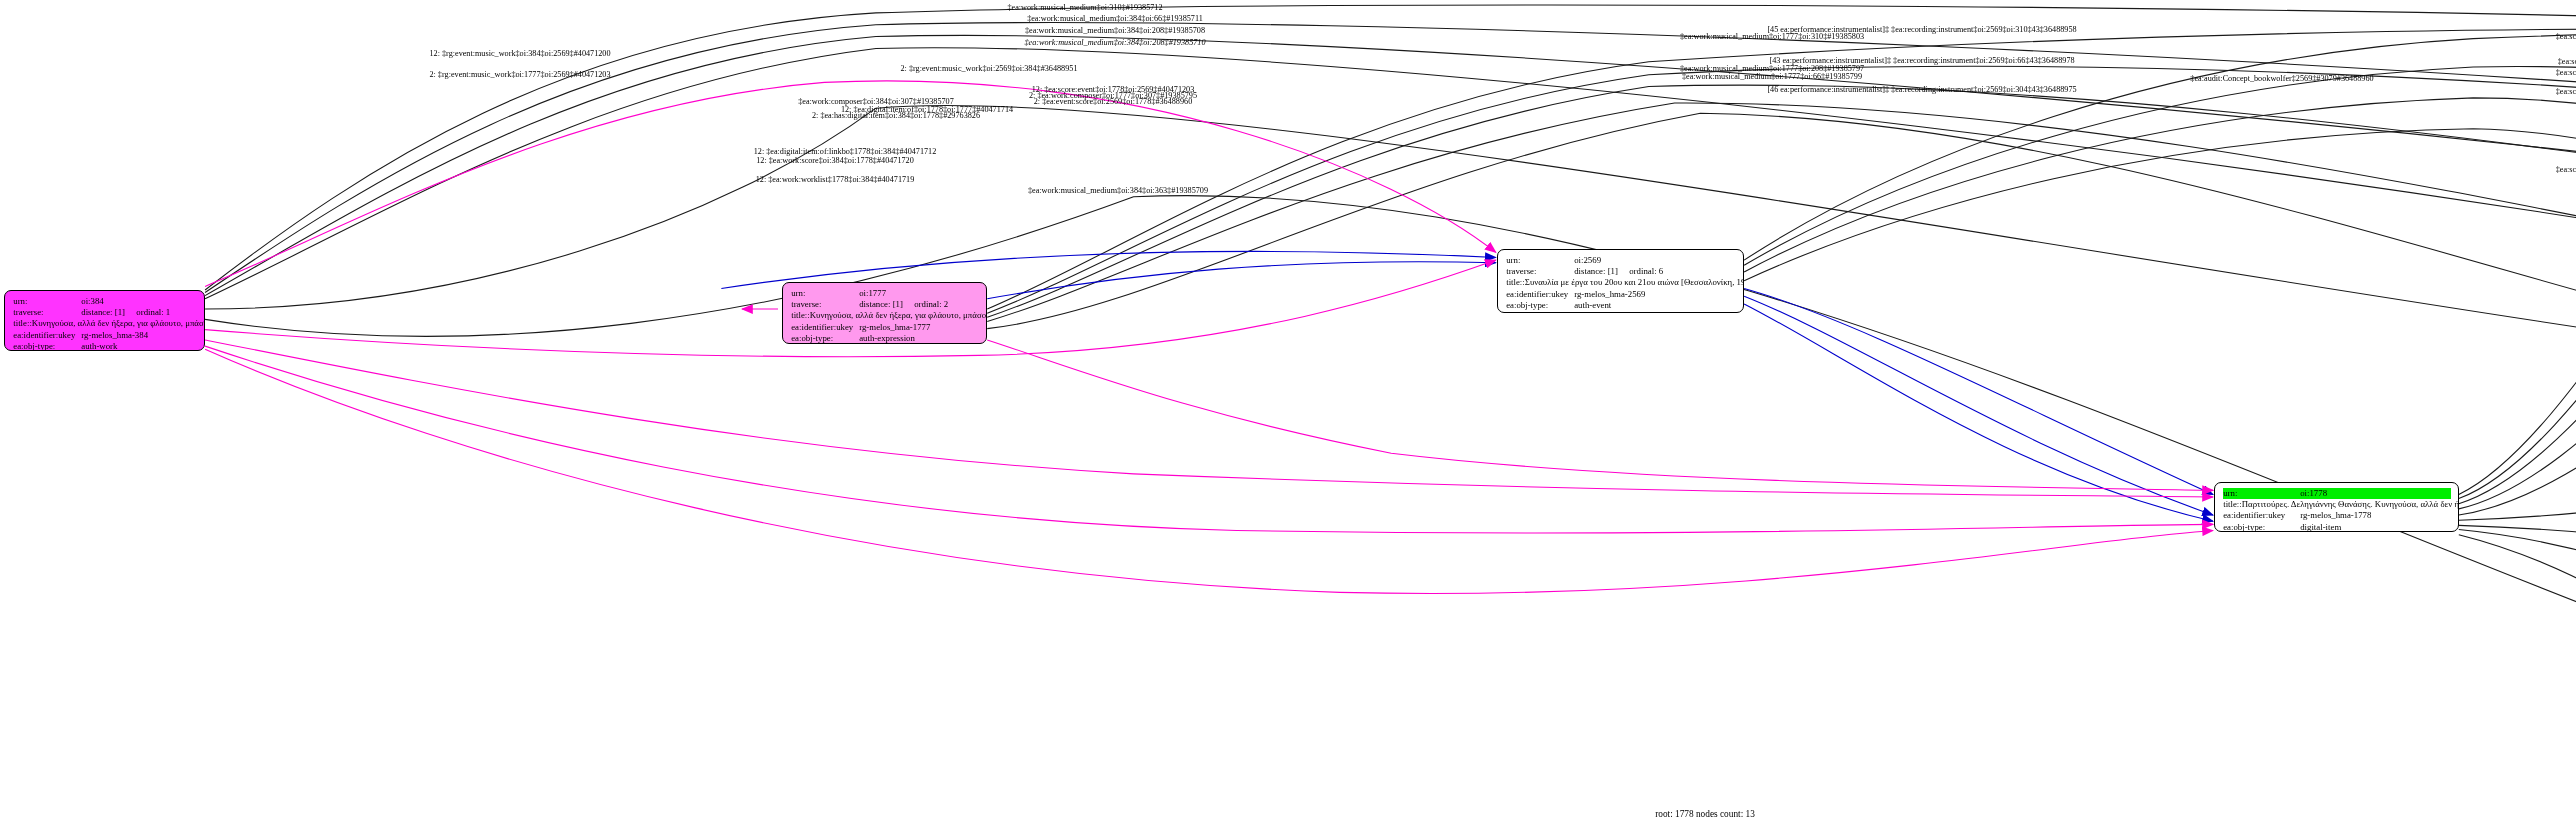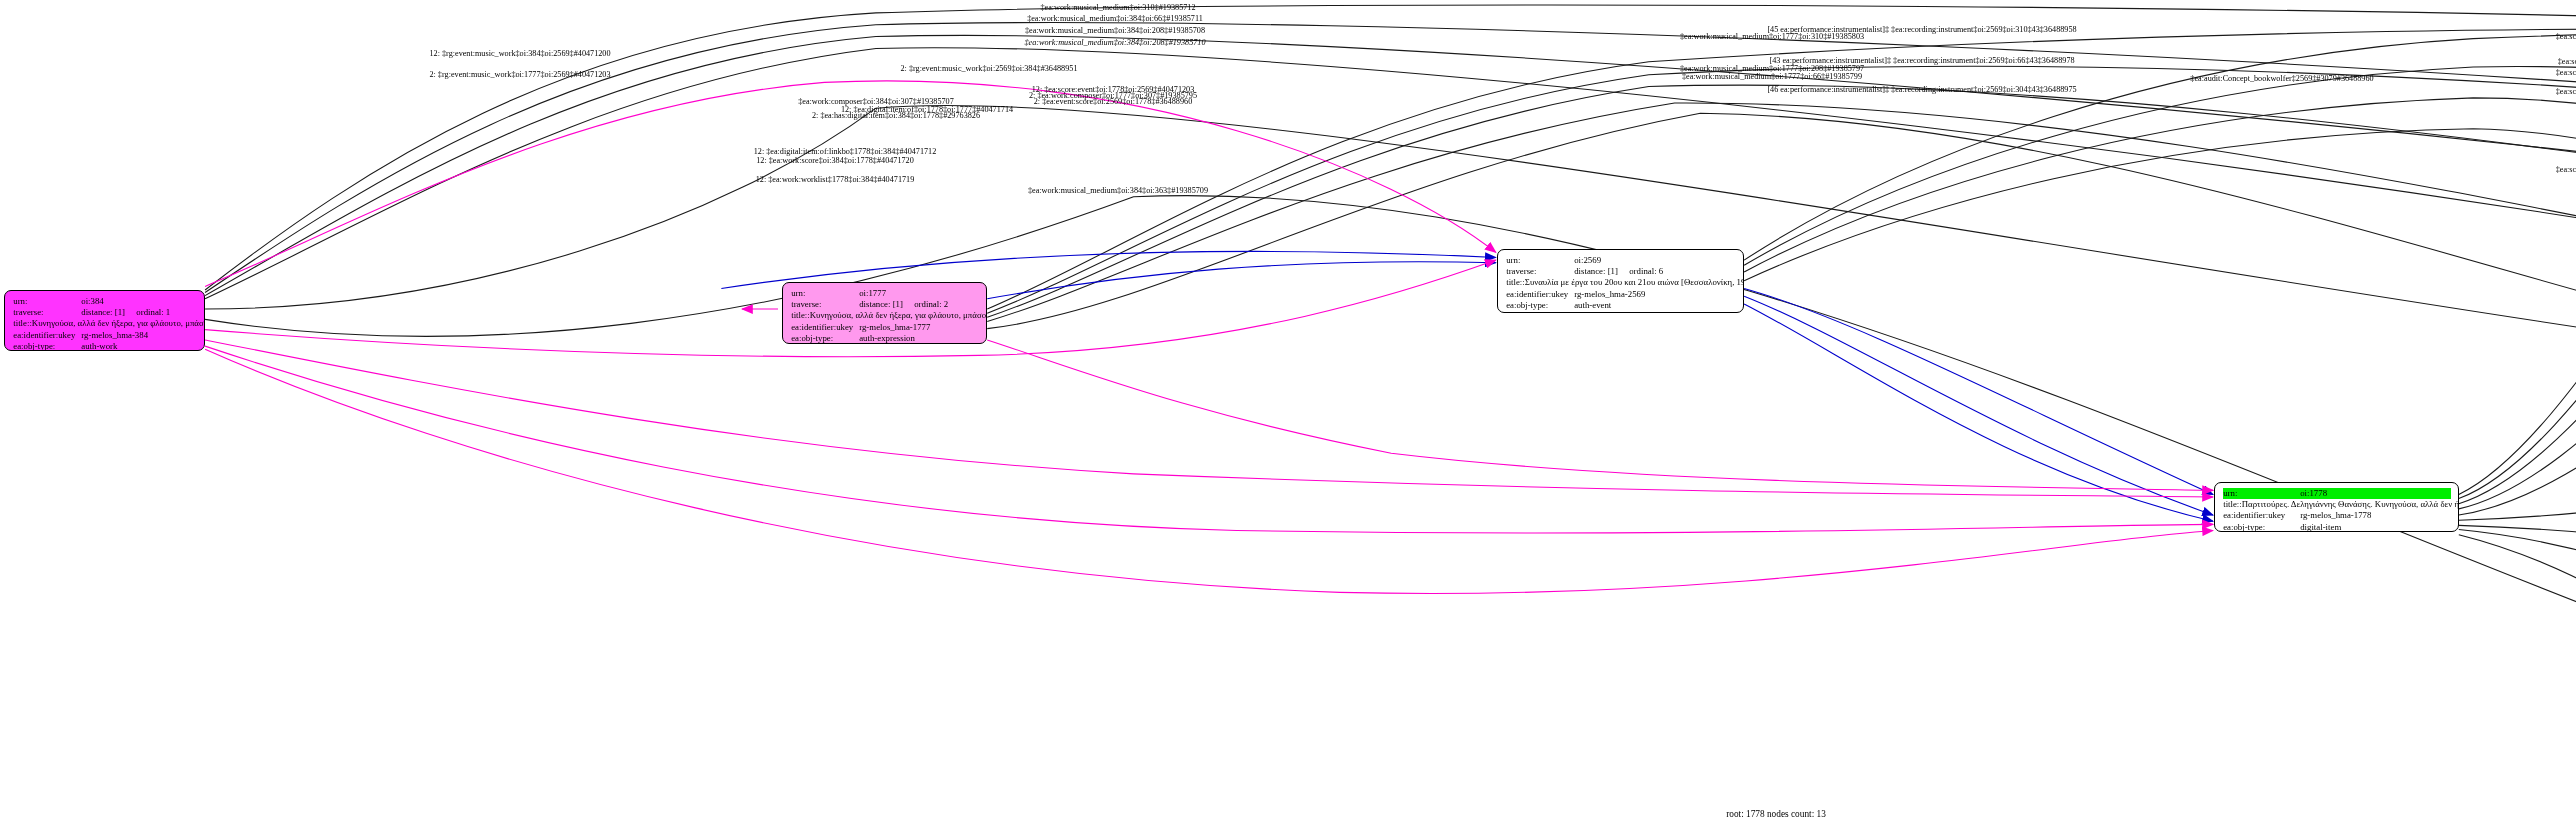--- a/index.html
+++ b/index.html
@@ -175,21 +175,21 @@
       <span class="k">ea:identifier:ukey</span>
       <span class="v">rg-melos_hma-1778</span>
     </div>
     <div class="row">
       <span class="k">ea:obj-type:</span>
       <span class="v">digital-item</span>
     </div>
   </div>
 
   <div id="edge-label-layer">
-      <div class="elabel" style="left: 1118px; top: 6.7px;">‡ea:work:musical_medium‡oi:310‡#19385712</div>
+      <div class="elabel" style="left: 1085px; top: 6.7px;">‡ea:work:musical_medium‡oi:310‡#19385712</div>
       <div class="elabel" style="left: 1115px; top: 18px;">‡ea:work:musical_medium‡oi:384‡oi:66‡#19385711</div>
       <div class="elabel" style="left: 1115px; top: 30px;">‡ea:work:musical_medium‡oi:384‡oi:208‡#19385708</div>
       <div class="elabel" style="left: 1922px; top: 29px;">[45 ea:performance:instrumentalist]‡ ‡ea:recording:instrument‡oi:2569‡oi:310‡43‡36488958</div>
       <div class="elabel" style="left: 1772px; top: 36px;">‡ea:work:musical_medium‡oi:1777‡oi:310‡#19385803</div>
       <div class="elabel" style="left: 1115px; top: 42px; font-style: italic;">‡ea:work:musical_medium‡oi:384‡oi:208‡#19385710</div>
       <div class="elabel" style="left: 2648px; top: 36px;">‡ea:score:musical_medium‡oi:1778‡oi:310‡#40899255</div>
       <div class="elabel" style="left: 520px; top: 53px;">12: ‡rg:event:music_work‡oi:384‡oi:2569‡#40471200</div>
       <div class="elabel" style="left: 1772px; top: 57px; margin-top: 19px;">‡ea:work:musical_medium‡oi:1777‡oi:66‡#19385799</div>
       <div class="elabel" style="left: 1922px; top: 60px;">[43 ea:performance:instrumentalist]‡ ‡ea:recording:instrument‡oi:2569‡oi:66‡43‡36488978</div>
       <div class="elabel" style="left: 2648px; top: 61px;">‡ea:score:musical_medium‡oi:1778‡oi:66‡#40899929</div>
@@ -206,15 +206,15 @@
       <div class="elabel" style="left: 1113px; top: 101px;">2: ‡ea:event:score‡oi:2569‡oi:1778‡#36488960</div>
       <div class="elabel" style="left: 927px; top: 109px;">12: ‡ea:digital:item:of‡oi:1778‡oi:1777‡#40471714</div>
       <div class="elabel" style="left: 896px; top: 115px;">2: ‡ea:has:digital:item‡oi:384‡oi:1778‡#29763826</div>
       <div class="elabel" style="left: 835px; top: 132px; margin-top: 28px;">12: ‡ea:work:score‡oi:384‡oi:1778‡#40471720</div>
       <div class="elabel" style="left: 845px; top: 151px;">12: ‡ea:digital:item:of:linkbo‡1778‡oi:384‡#40471712</div>
       <div class="elabel" style="left: 2648px; top: 169px;">‡ea:score:musical_medium‡oi:1778‡oi:363‡#40899926</div>
       <div class="elabel" style="left: 835px; top: 179px;">12: ‡ea:work:worklist‡1778‡oi:384‡#40471719</div>
       <div class="elabel" style="left: 1118px; top: 190px;">‡ea:work:musical_medium‡oi:384‡oi:363‡#19385709</div>
     </div>
 
-  <div class="caption" style="left:1776px;top:809px;">root: 1778 nodes count: 13</div>
+  <div class="caption" style="left:1705px;top:809px;">root: 1778 nodes count: 13</div>
 </div>
 
 
 </body></html>

